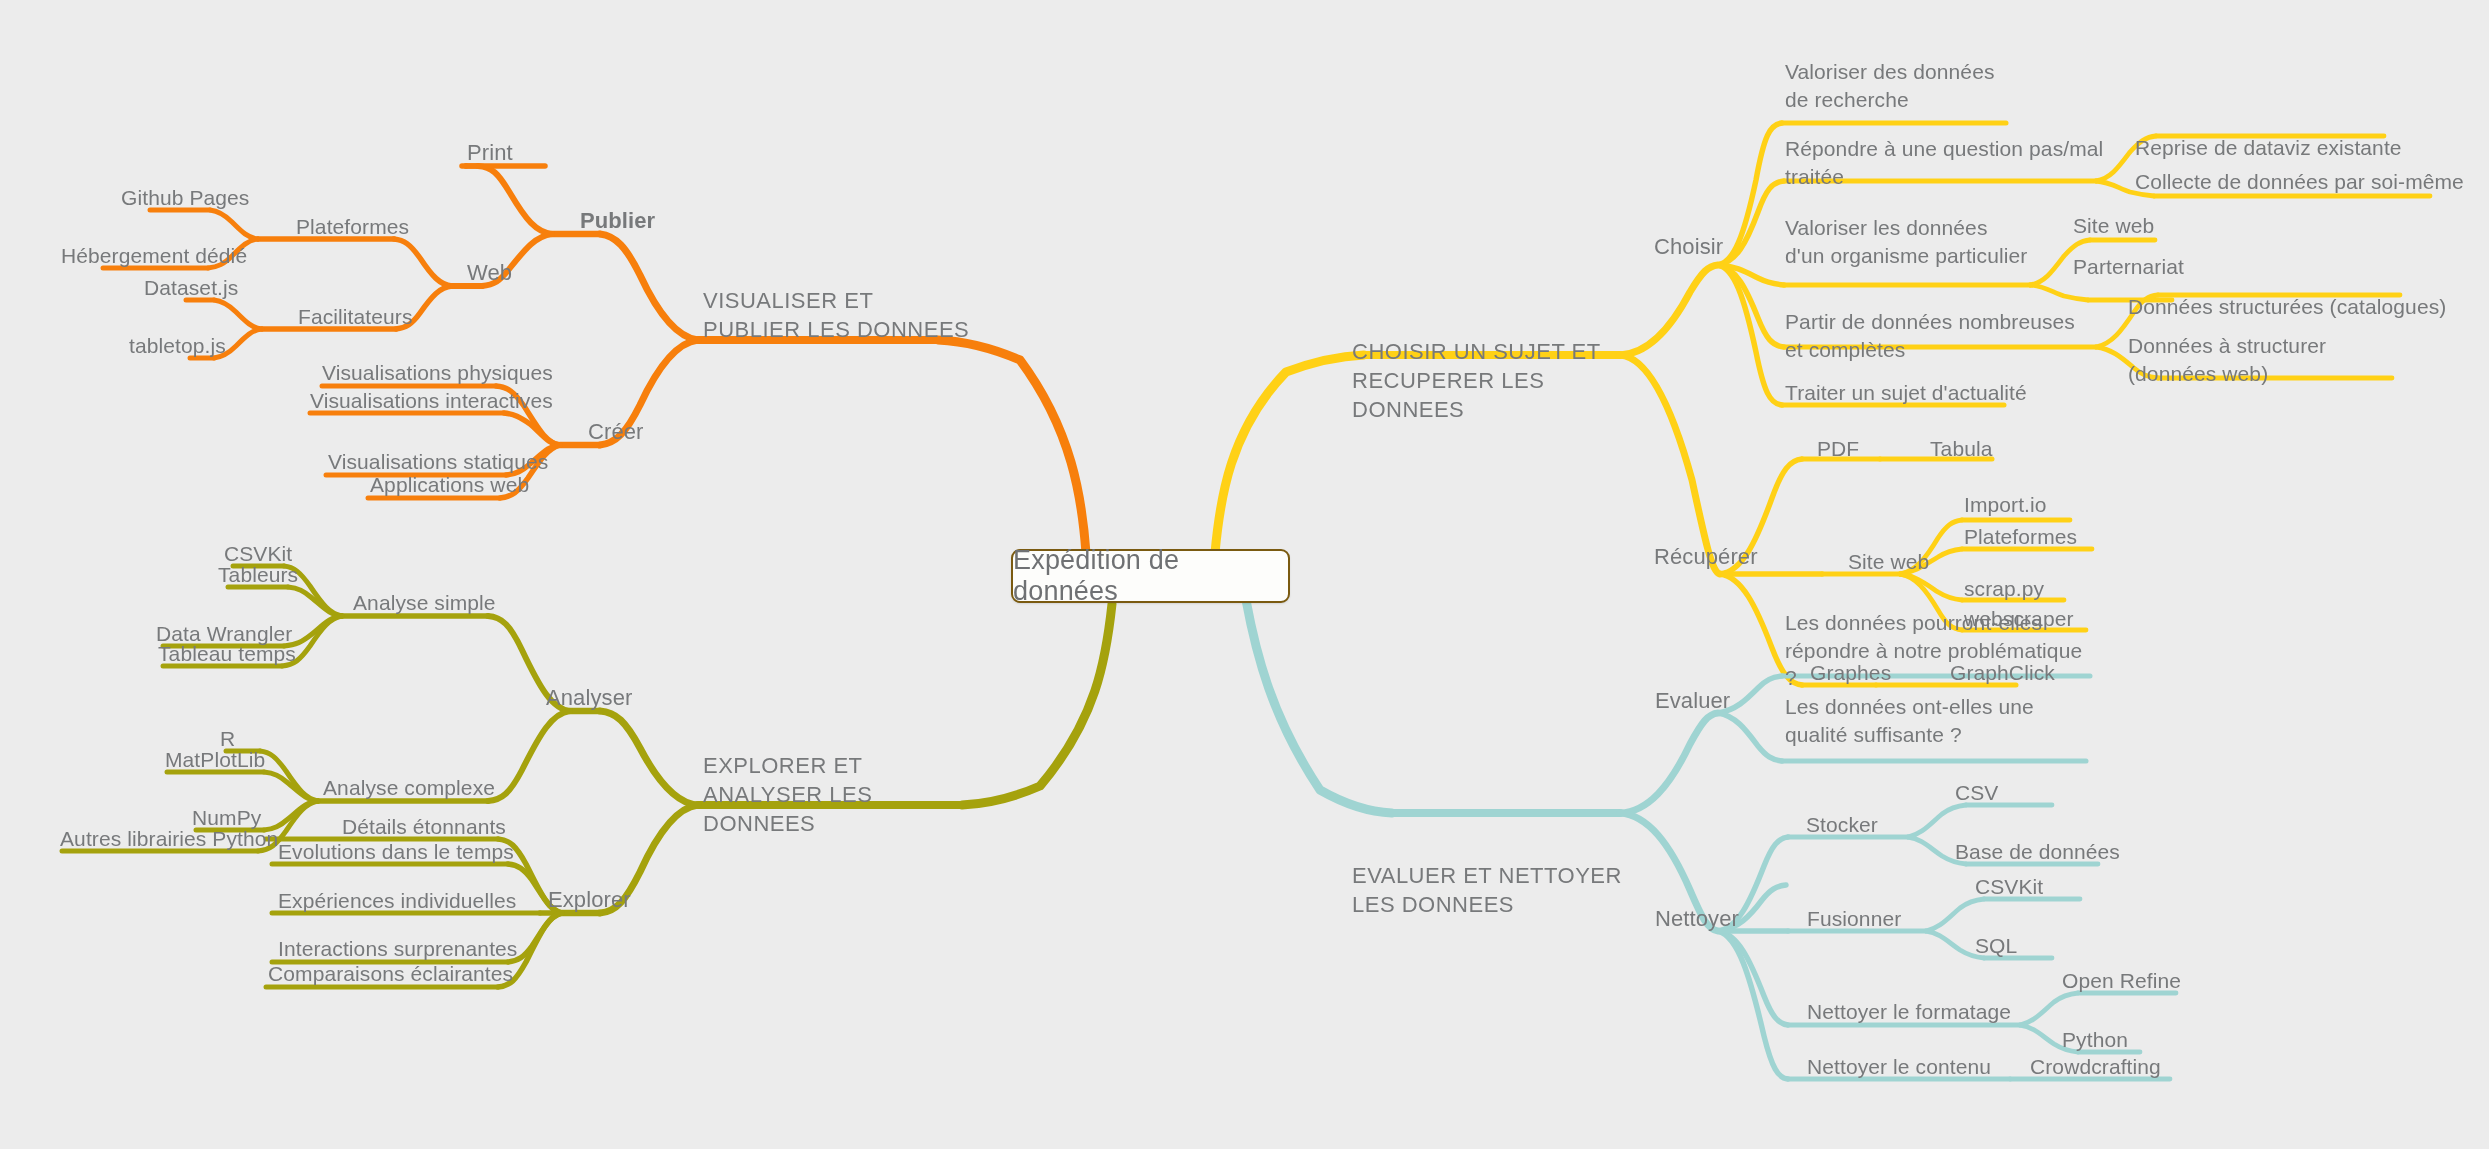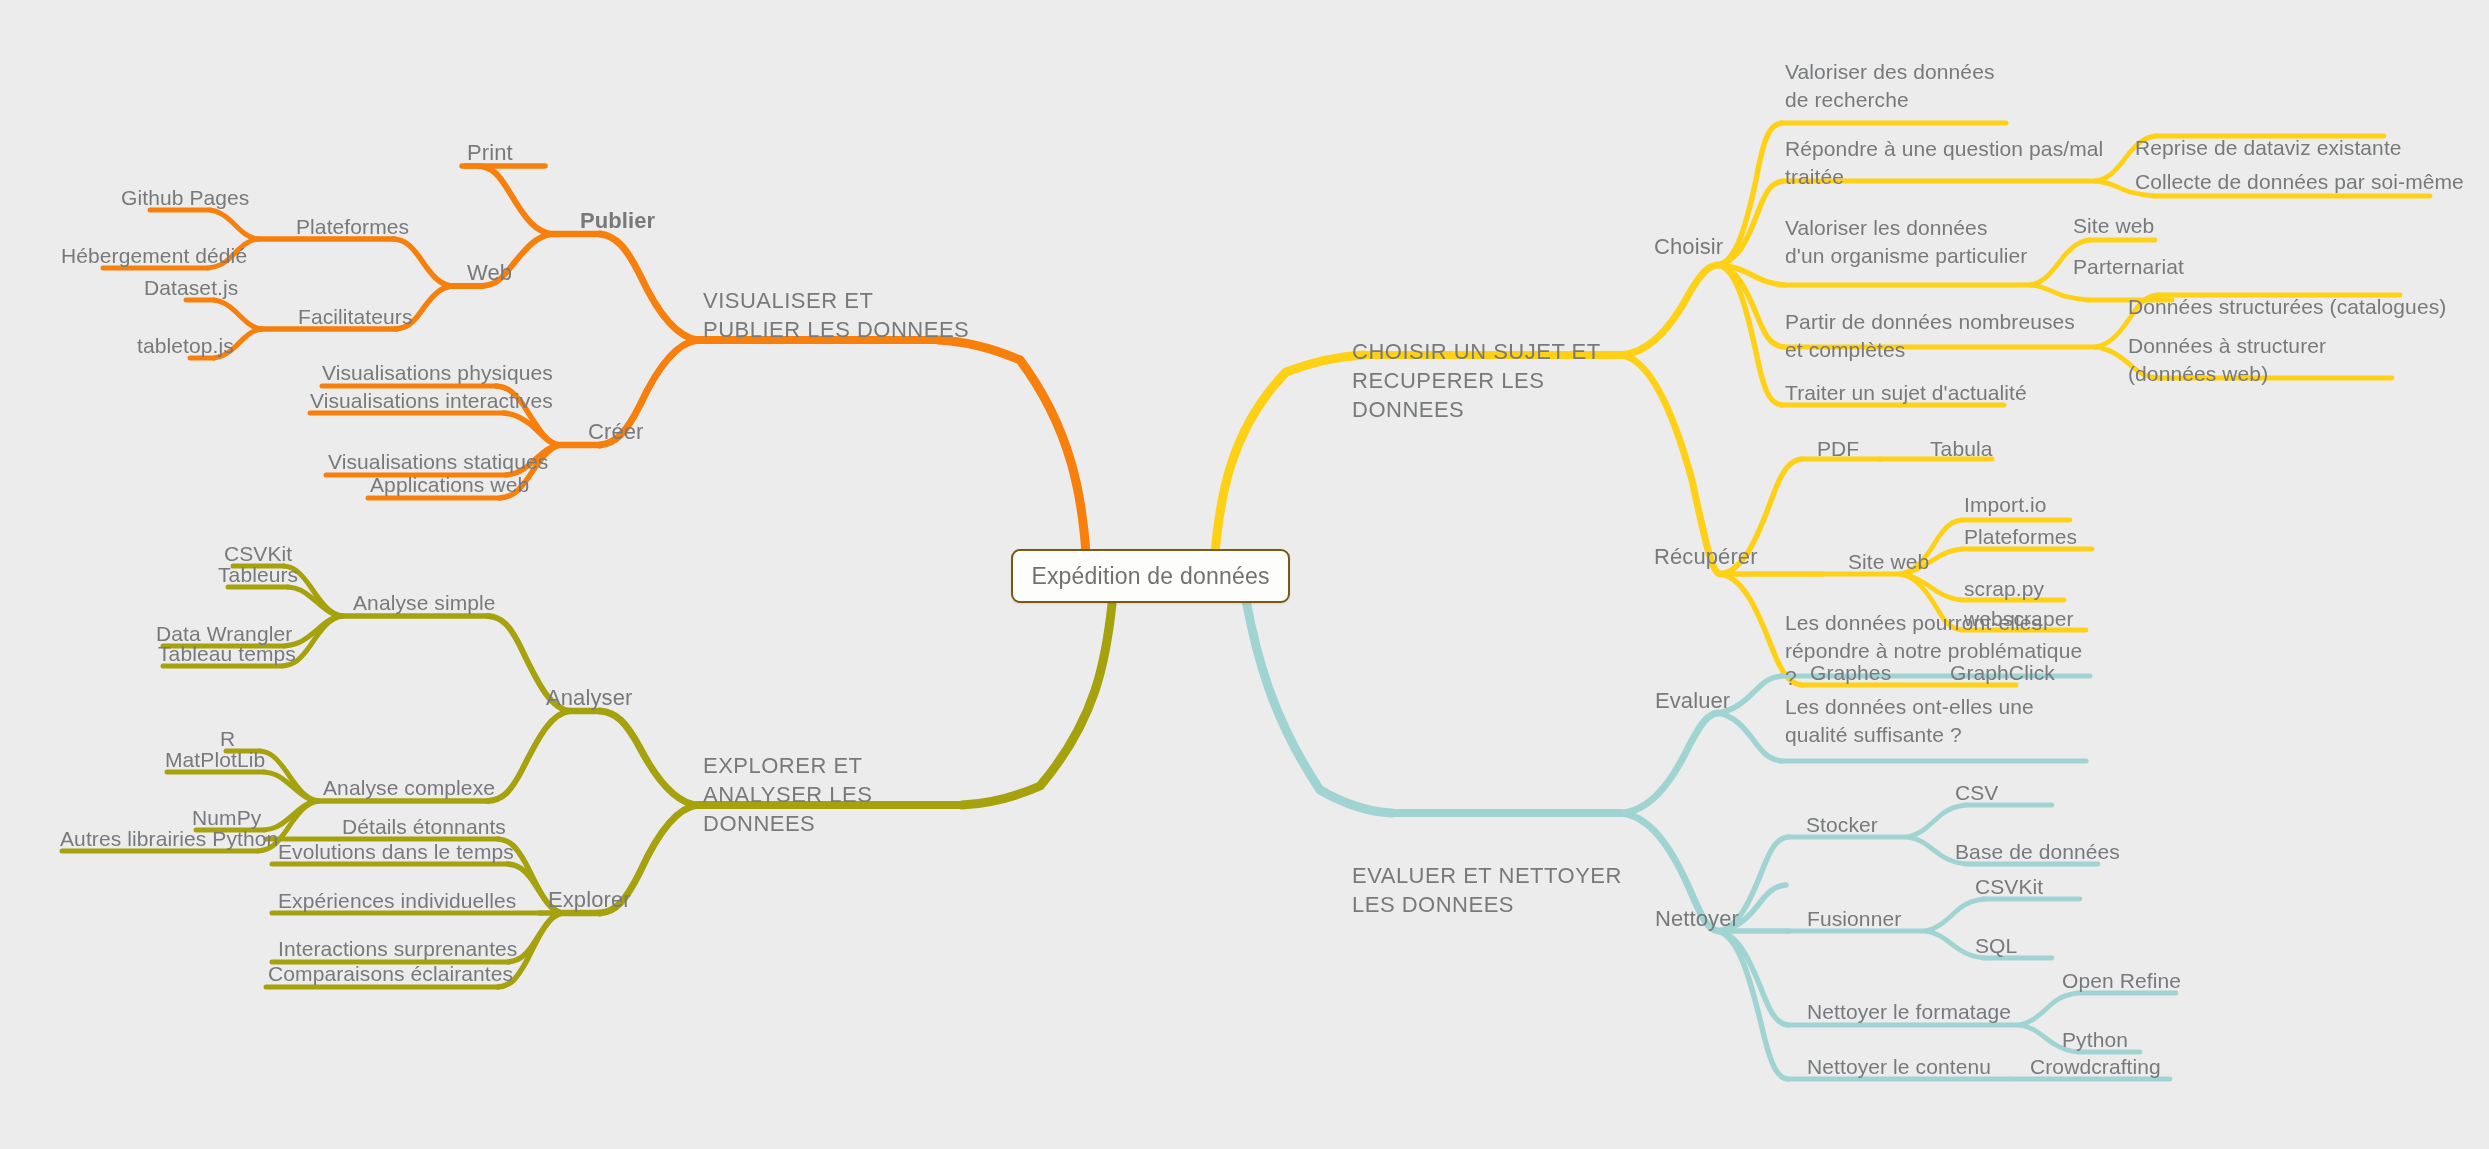--- a/index.html
+++ b/index.html
@@ -32,21 +32,21 @@
     left:1011px;top:549px;
     width:279px;height:54px;
     background:#fdfdfb;
     border:2.5px solid #7a5a10;
     border-radius:9px;
     box-sizing:border-box;
     display:flex;align-items:center;justify-content:center;
     box-shadow:0 1px 2px rgba(0,0,0,.10);
   }
   #root-node span{
-    font-size:23px;color:#6f7173;letter-spacing:.2px;
+    font-size:27px;color:#6f7173;letter-spacing:.2px;
   }
 </style>
 </head>
 <body>
 
 <div id="map">
 
   <svg id="wires" viewBox="0 0 2489 1149">
 
     <g stroke="#f77f0c">
@@ -245,21 +245,21 @@
   <div class="lbl main wrapped" style="left:703px;top:286px;width:270px;">VISUALISER ET PUBLIER LES
 DONNEES</div>
   <div class="lbl sub" style="left:580px;top:206px;font-weight:bold;">Publier</div>
   <div class="lbl sub" style="left:467px;top:138px;">Print</div>
   <div class="lbl sub" style="left:467px;top:258px;">Web</div>
   <div class="lbl leaf" style="left:296px;top:213px;">Plateformes</div>
   <div class="lbl leaf" style="left:121px;top:184px;">Github Pages</div>
   <div class="lbl leaf" style="left:61px;top:242px;">Hébergement dédié</div>
   <div class="lbl leaf" style="left:298px;top:303px;">Facilitateurs</div>
   <div class="lbl leaf" style="left:144px;top:274px;">Dataset.js</div>
-  <div class="lbl leaf" style="left:137px;top:332px;">tabletop.js</div>
+  <div class="lbl leaf" style="left:129px;top:332px;">tabletop.js</div>
   <div class="lbl sub" style="left:588px;top:417px;">Créer</div>
   <div class="lbl leaf" style="left:322px;top:359px;">Visualisations physiques</div>
   <div class="lbl leaf" style="left:310px;top:387px;">Visualisations interactives</div>
   <div class="lbl leaf" style="left:328px;top:448px;">Visualisations statiques</div>
   <div class="lbl leaf" style="left:370px;top:471px;">Applications web</div>
 
   <div class="lbl main wrapped" style="left:703px;top:751px;width:270px;">EXPLORER ET ANALYSER LES
 DONNEES</div>
   <div class="lbl sub" style="left:546px;top:683px;">Analyser</div>
   <div class="lbl leaf" style="left:353px;top:589px;">Analyse simple</div>

